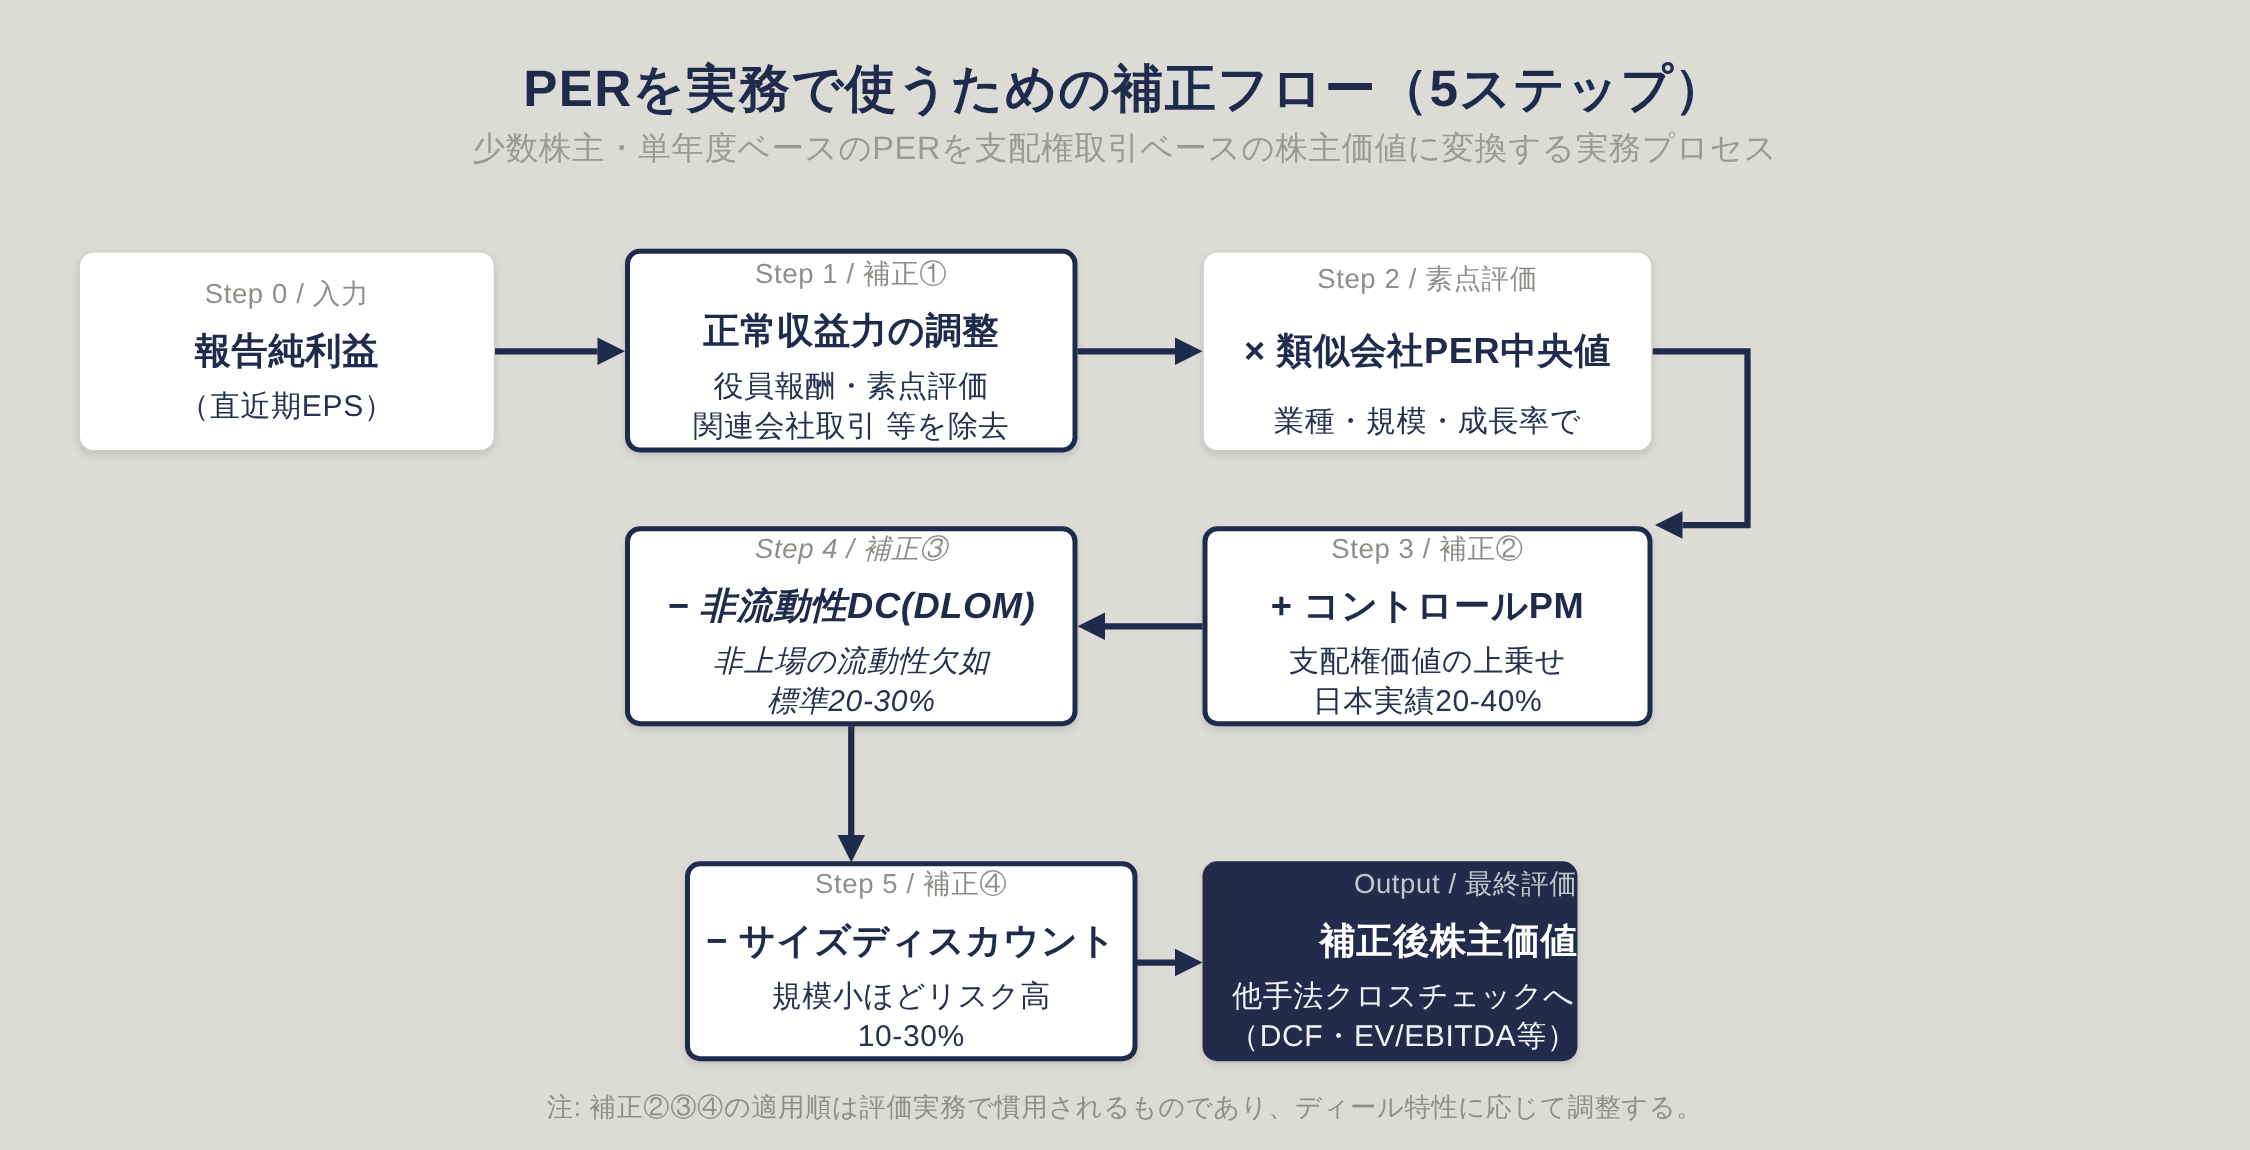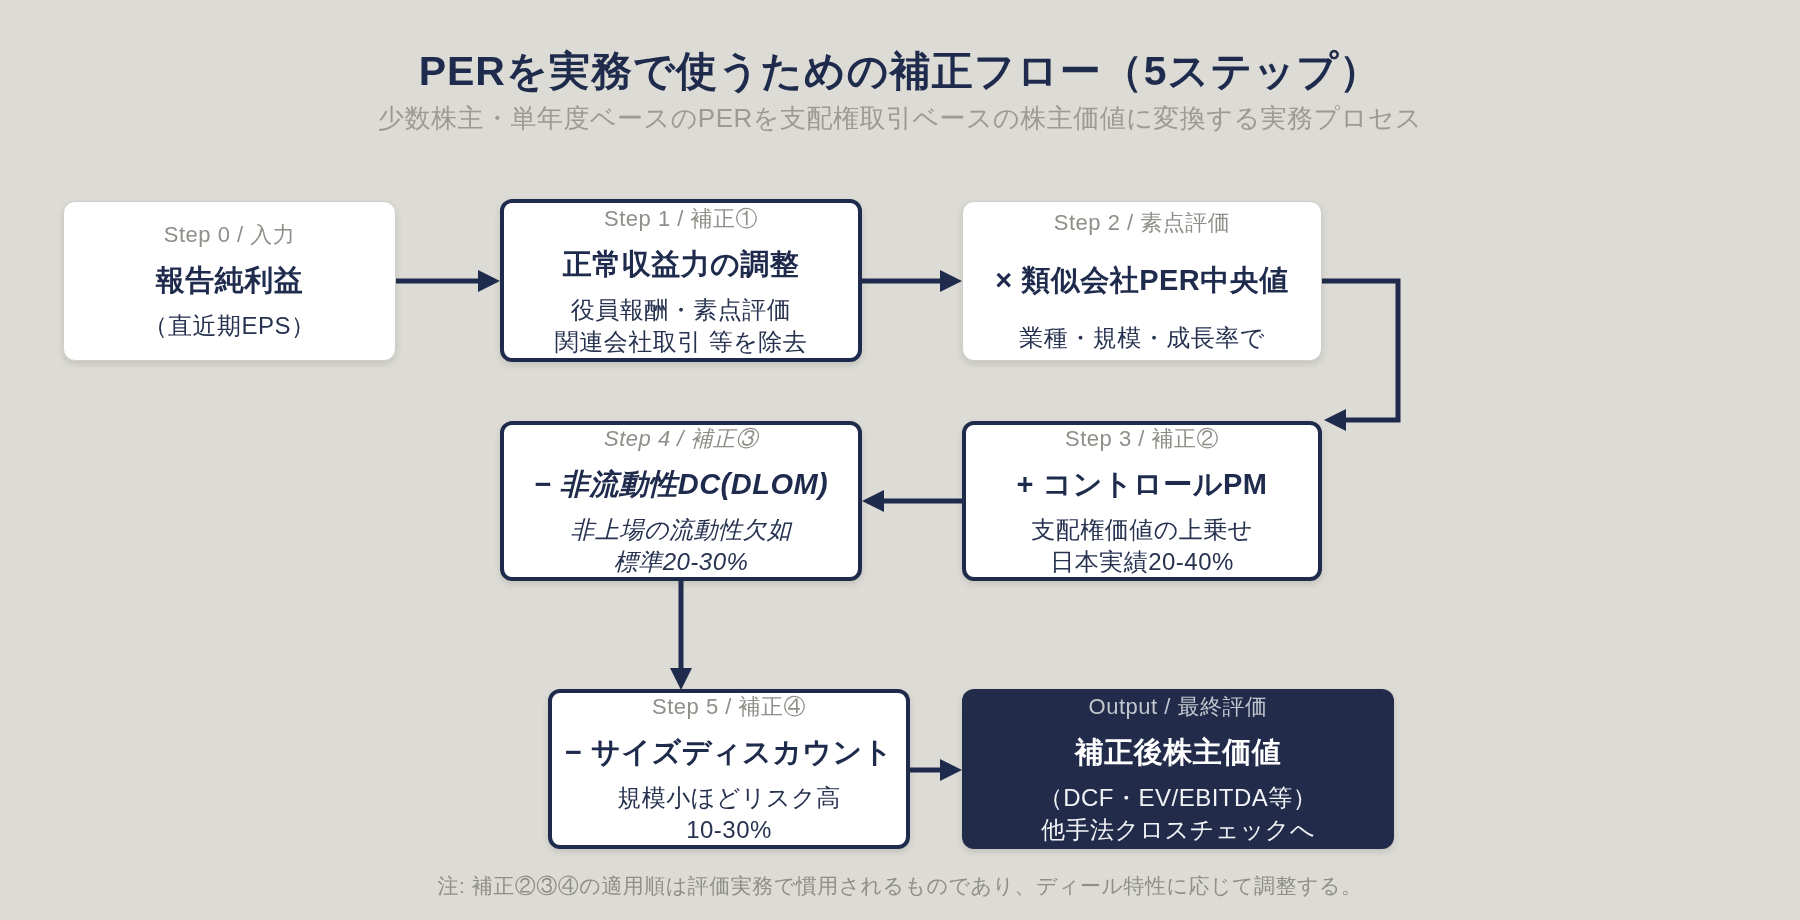--- a/index.html
+++ b/index.html
@@ -47,21 +47,21 @@
   .filled .node-title{color:#ffffff;}
   .filled .node-body{color:#f2f3f6;}
 
   
   #node-step0 {left:63px;  top:201px; width:333px; height:160px;}
   #node-step1 {left:500px; top:199px; width:362px; height:163px;}
   #node-step2 {left:962px; top:201px; width:360px; height:160px;gap:12px;}
   #node-step4 {left:500px; top:421px; width:362px; height:160px;font-style:italic;}
   #node-step3 {left:962px; top:421px; width:360px; height:160px;}
   #node-step5 {left:500px; top:689px; width:362px; height:160px;margin-left:48px;}
-  #node-output{left:962px; top:689px; width:432px; height:160px;}
+  #node-output{left:962px; top:689px; width:300px; height:160px;align-items:flex-end;}
 
   .arrows{position:absolute; left:0; top:0; pointer-events:none;}
   .arrow-line{stroke:#1f2b4c; stroke-width:5; fill:none;}
   .arrow-head{fill:#1f2b4c; stroke:none;}
 </style>
 </head>
 <body>
 
 <div class="canvas">
 
@@ -142,20 +142,20 @@
     <div class="node-body">
       <div>規模小ほどリスク高</div>
       <div>10-30%</div>
     </div>
   </div>
 
   <div class="node filled" id="node-output">
     <div class="node-label">Output / 最終評価</div>
     <div class="node-title">補正後株主価値</div>
     <div class="node-body">
+      <div>他手法クロスチェックへ</div>
       <div>（DCF・EV/EBITDA等）</div>
-      <div>他手法クロスチェックへ</div>
     </div>
   </div>
 
   <div class="footnote">注: 補正②③④の適用順は評価実務で慣用されるものであり、ディール特性に応じて調整する。</div>
 
 </div>
 
 </body></html>

